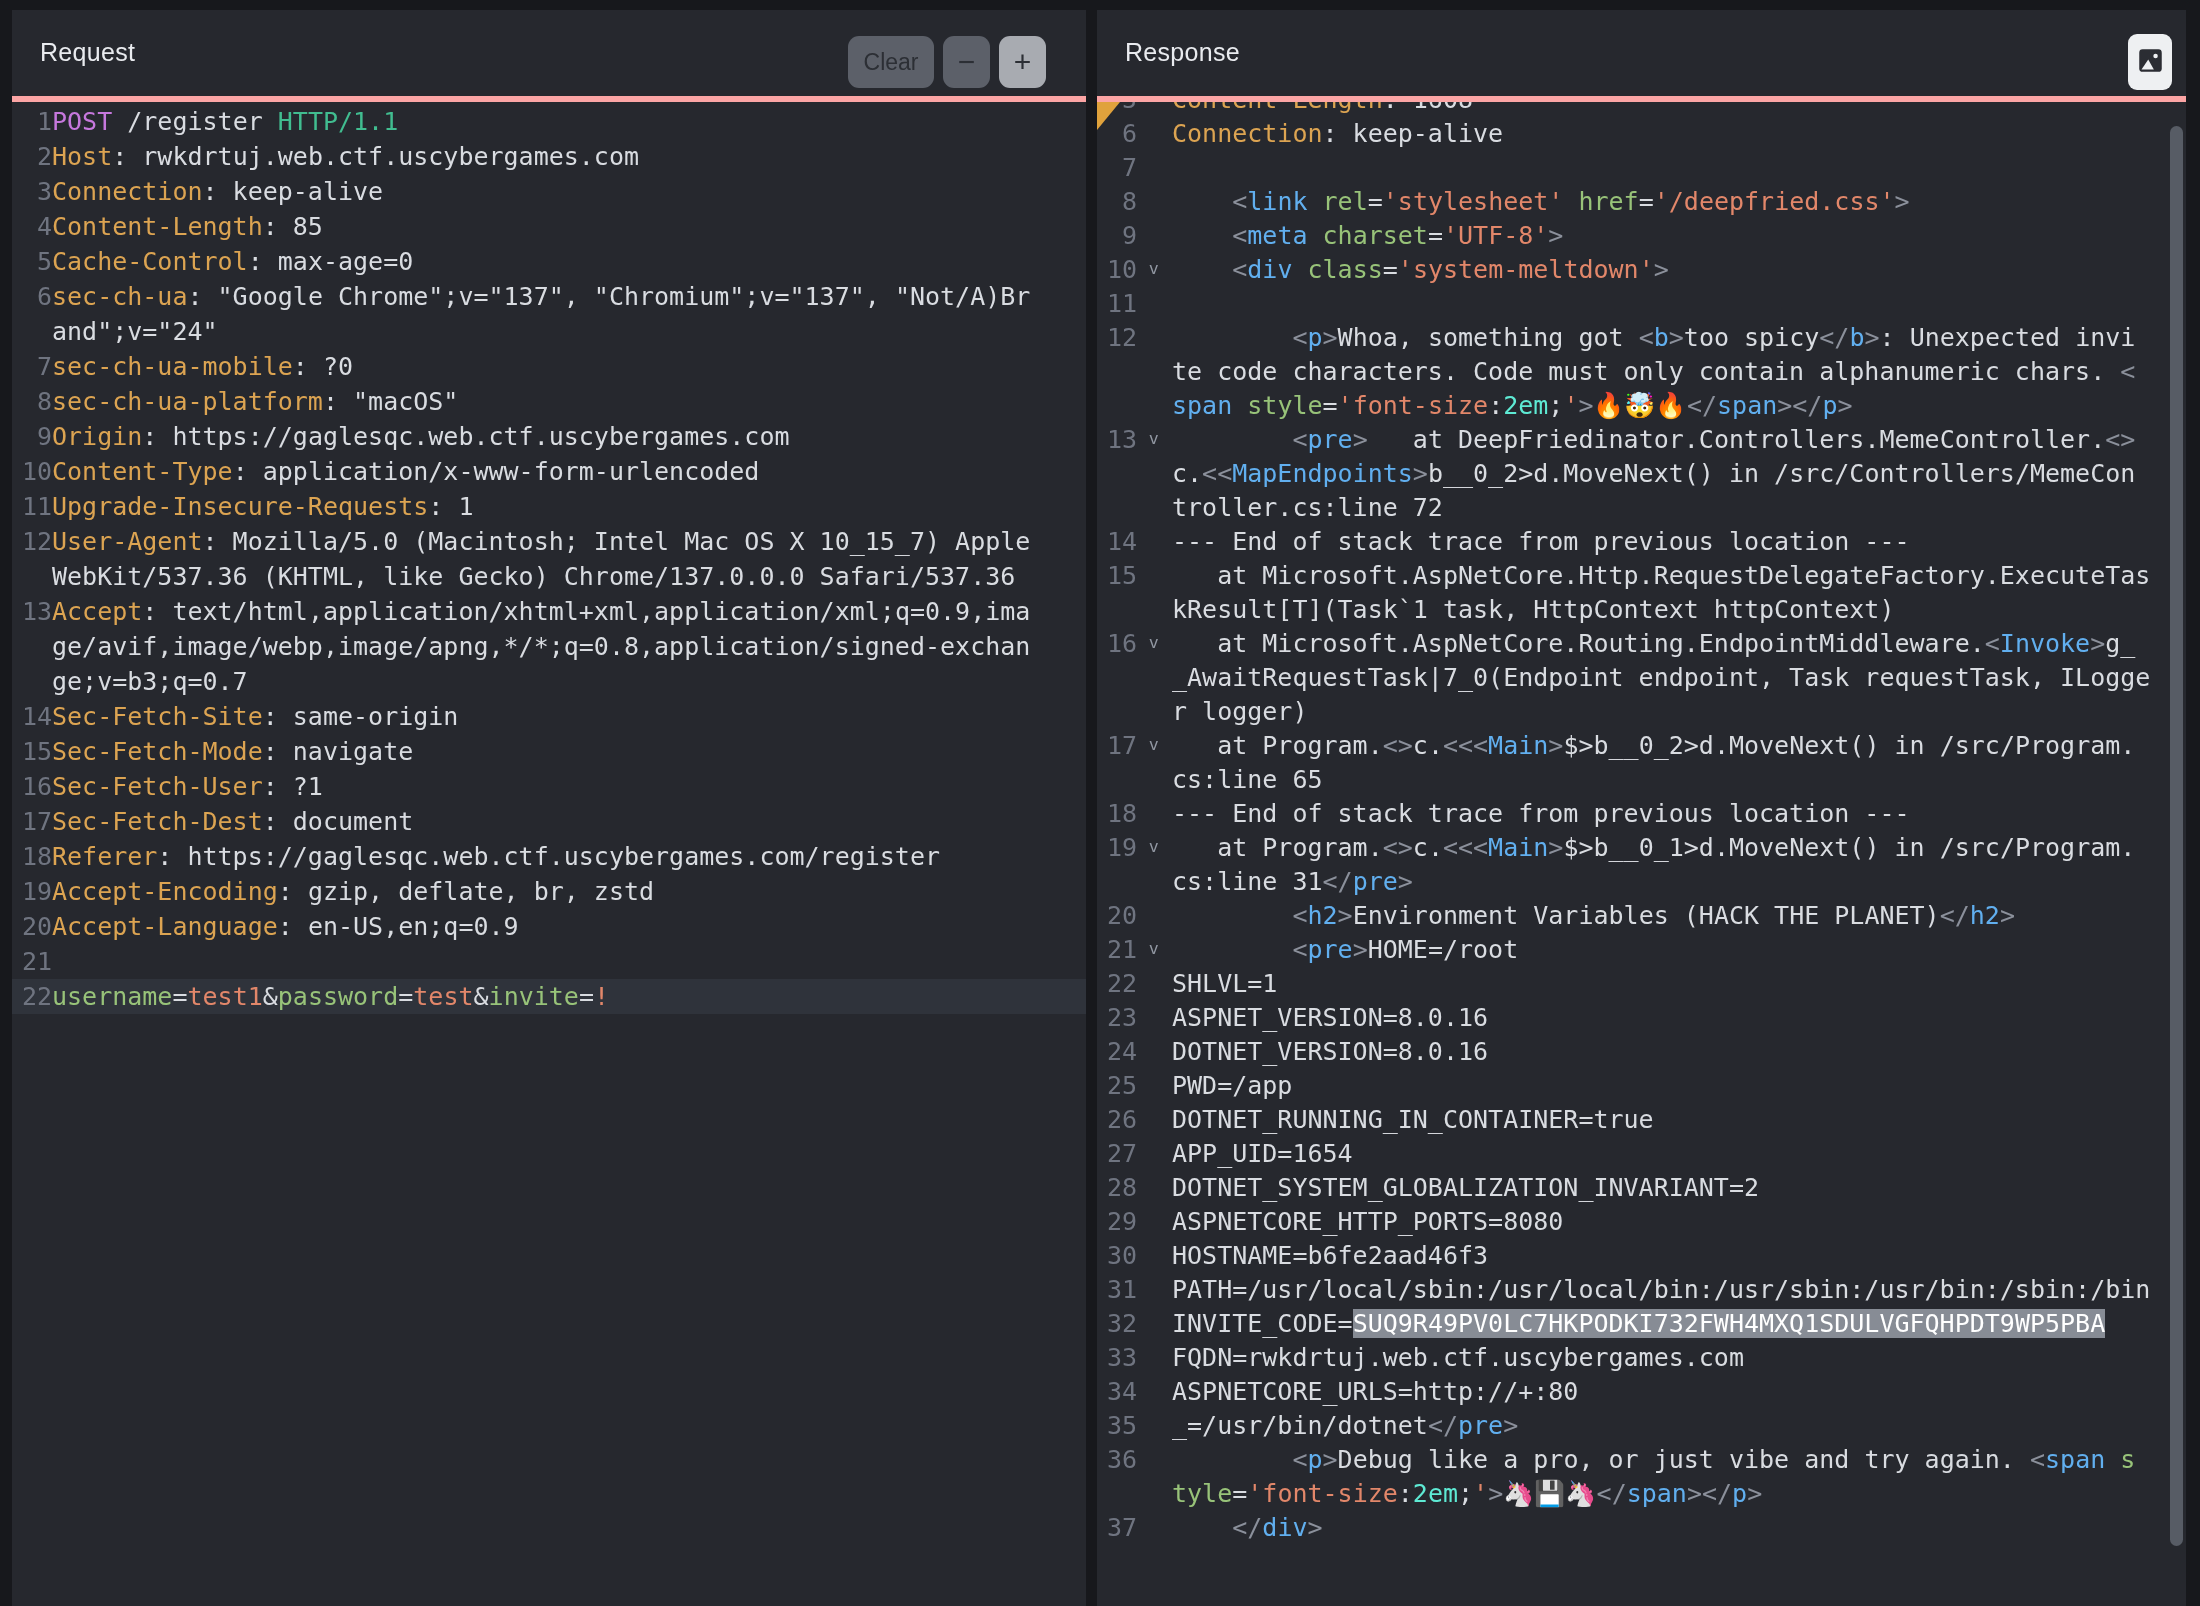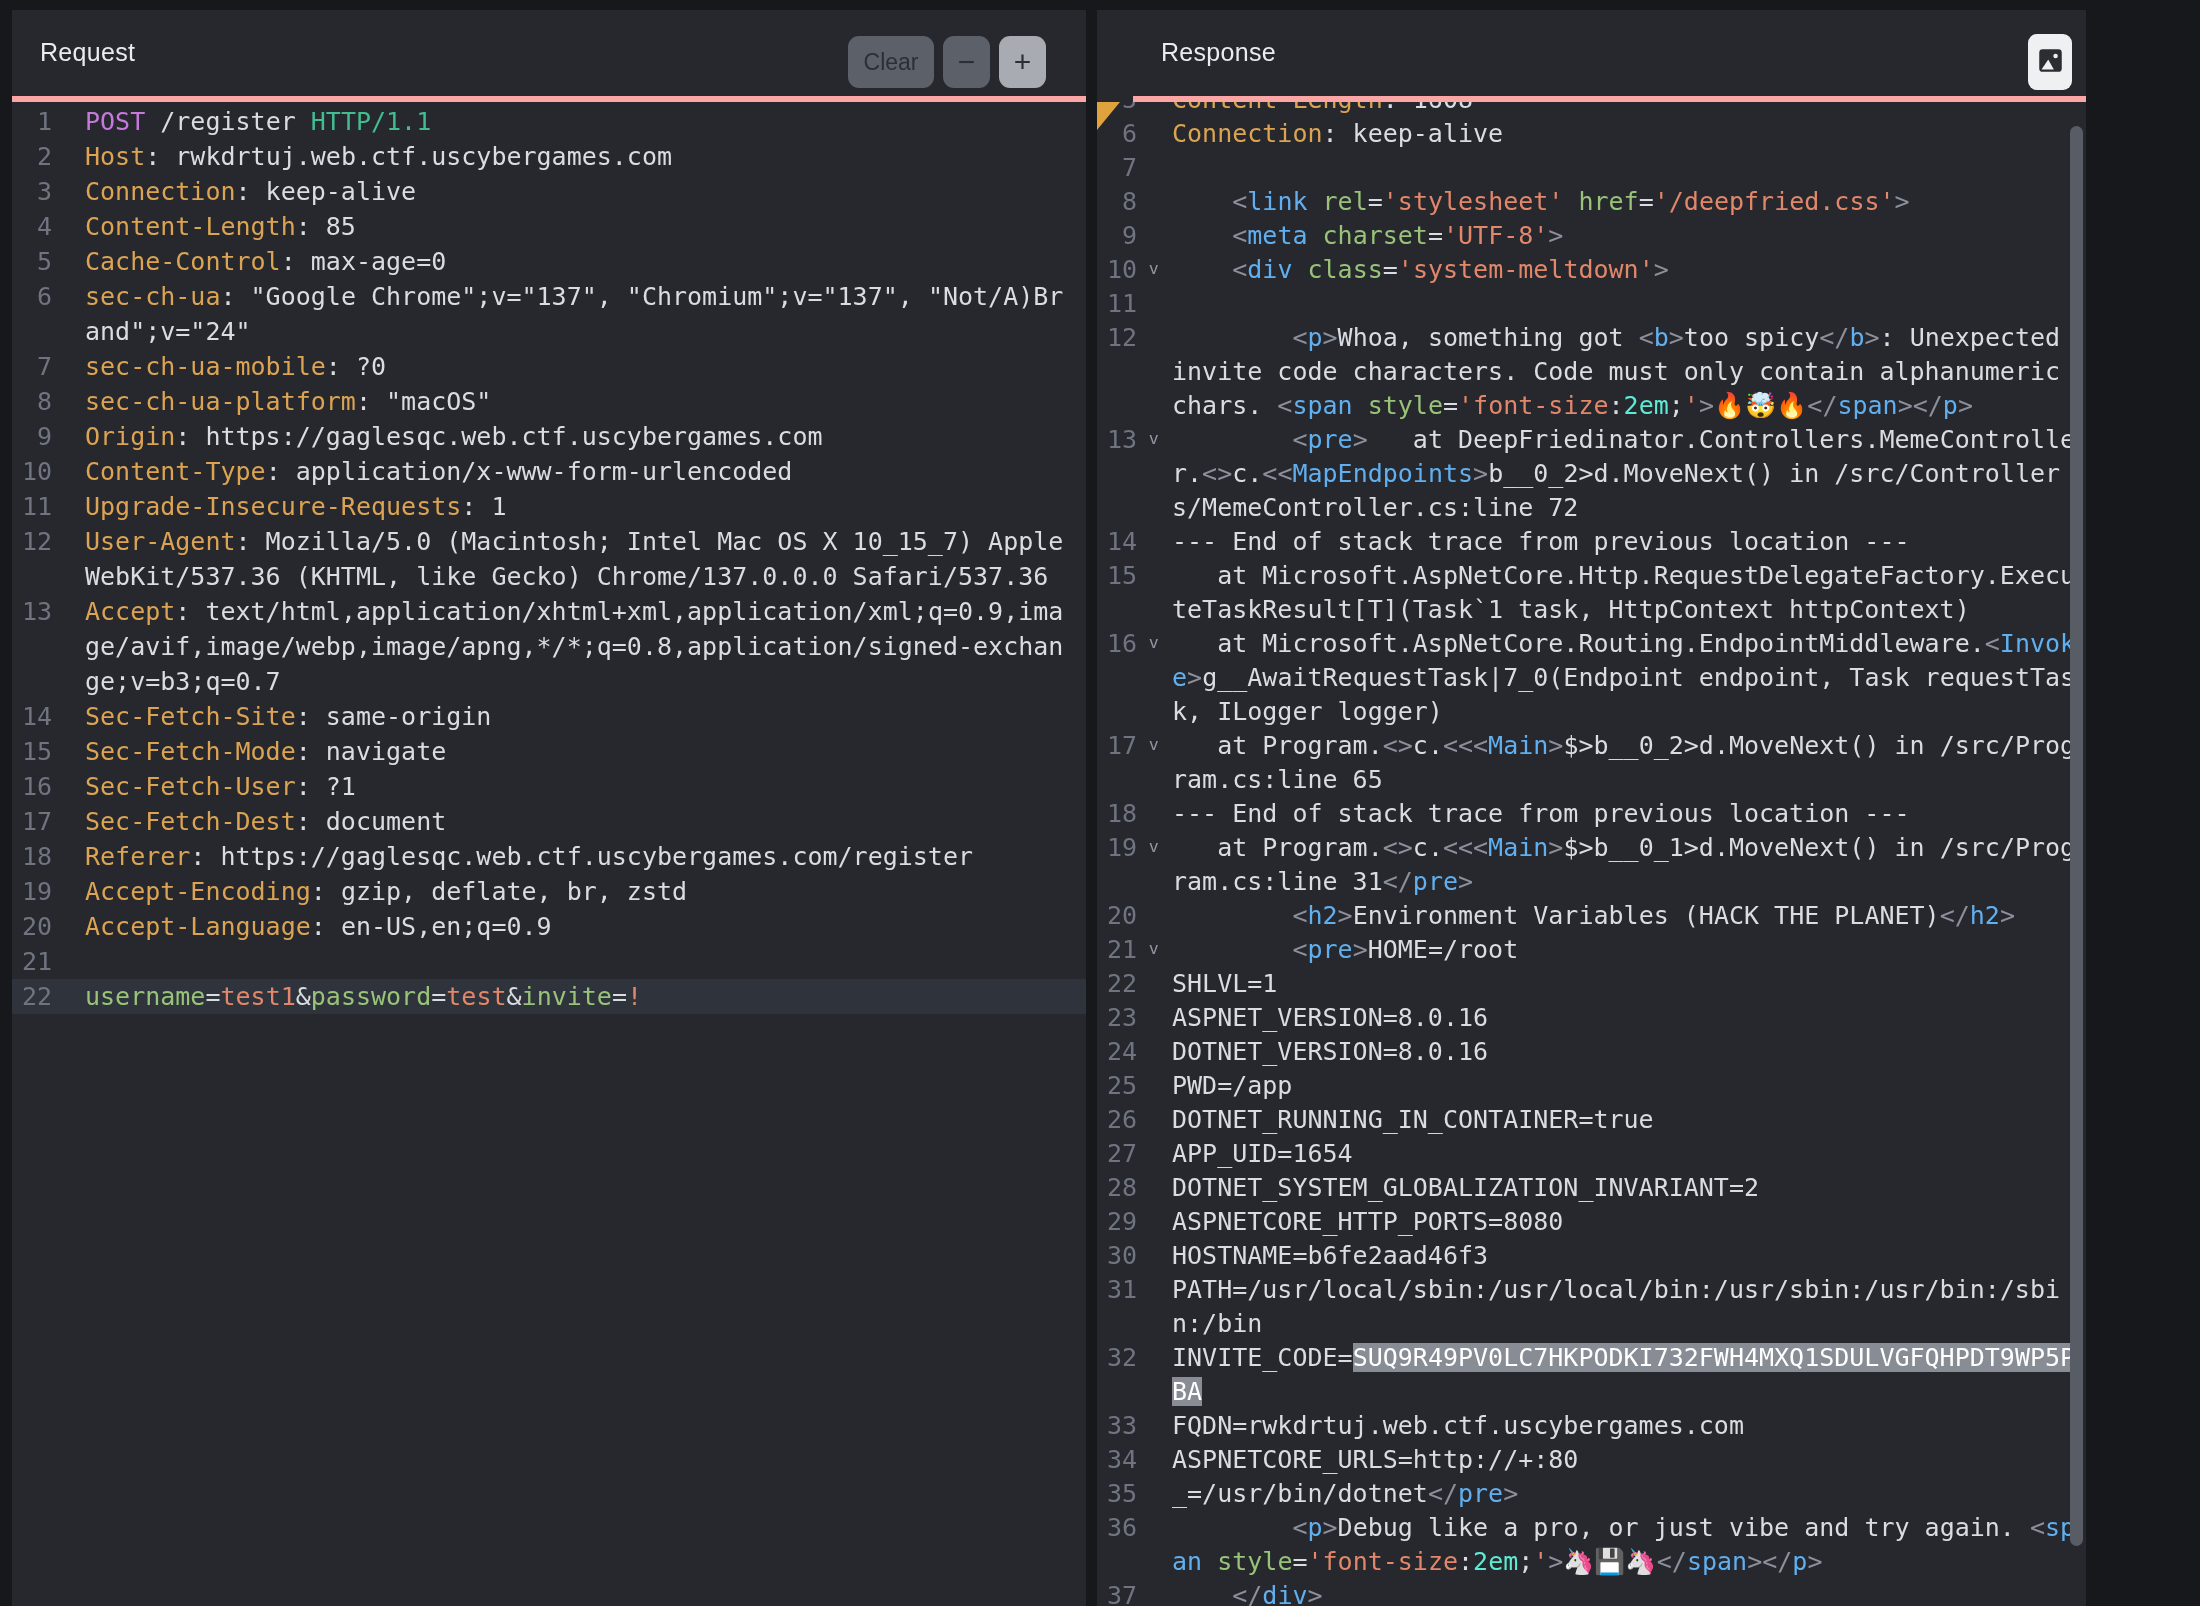--- a/index.html
+++ b/index.html
@@ -1,21 +1,21 @@
 <!DOCTYPE html>
 <html><head>
 <meta charset="utf-8">
 <style>
   * { margin:0; padding:0; box-sizing:border-box; }
   html,body { width:2200px; height:1606px; background:#17181c; overflow:hidden; }
   body { position:relative; font-family:"Liberation Sans", sans-serif; }
 
   .panel { position:absolute; top:10px; bottom:0; background:#26282e; }
   #request-panel  { left:12px;   width:1074px; }
-  #response-panel { left:1097px; width:989px;padding-left:36px; }
+  #response-panel { left:1097px; width:1089px; }
 
   .phead { position:relative; height:92px; border-bottom:6px solid #fca5a5; background:#26282e; }
   .ptitle { position:absolute; left:28px; top:28px; font-size:25px; font-weight:500; color:#e9ebef; letter-spacing:.3px; }
 
   .btn-row { position:absolute; right:40px; top:26px; display:flex; gap:9px; }
   .btn { height:52px; border:none; border-radius:11px; background:#5c6069; color:#2c2f35;
          font-family:"Liberation Sans", sans-serif; font-size:23px; display:flex;
          align-items:center; justify-content:center; cursor:pointer; }
   .btn.clear { width:86px; }
   .btn.sq { width:47px; font-size:30px; font-weight:400; }
@@ -31,21 +31,21 @@
   #response-panel .pbody { top:92px; }
   #request-panel  .pbody { line-height:35px; }
   #response-panel .pbody { line-height:34px; }
   #response-panel .lines { margin-top:-19px; }
 
   .row { display:flex; align-items:flex-start; }
   .row.active { background:#2f333b; }
   .gut { flex:none; width:40px; text-align:right; color:#6f7480; position:relative; user-select:none; }
   .fold { position:absolute; right:-21px; top:7px; font-size:17px; color:#9298a3;
           font-family:"Liberation Sans", sans-serif; line-height:1; }
-  #request-panel  .code { margin-left:33px; }
+  #request-panel  .code { }
   #response-panel .code { margin-left:35px; }
   .code { width:65ch; white-space:pre-wrap; word-break:break-all; min-height:1em; }
 
   
   .tk-t  { color:#d9dce1; }
   .tk-k  { color:#dca452; }
   .tk-m  { color:#c678dd; }
   .tk-v  { color:#41bd90; }
   .tk-g  { color:#98c379; }
   .tk-s  { color:#e2876a; }

